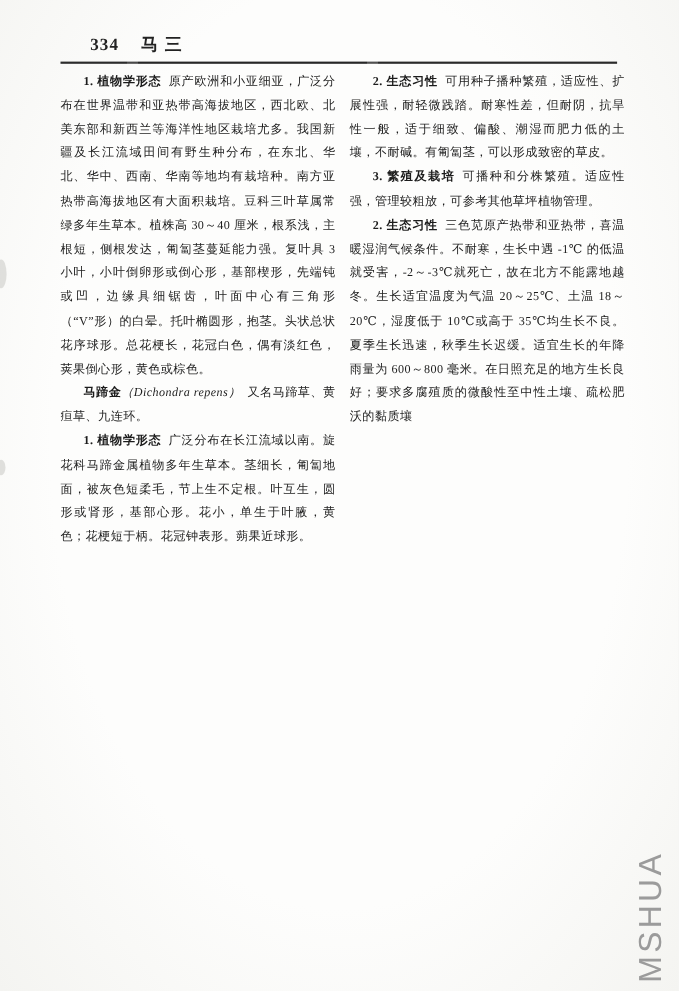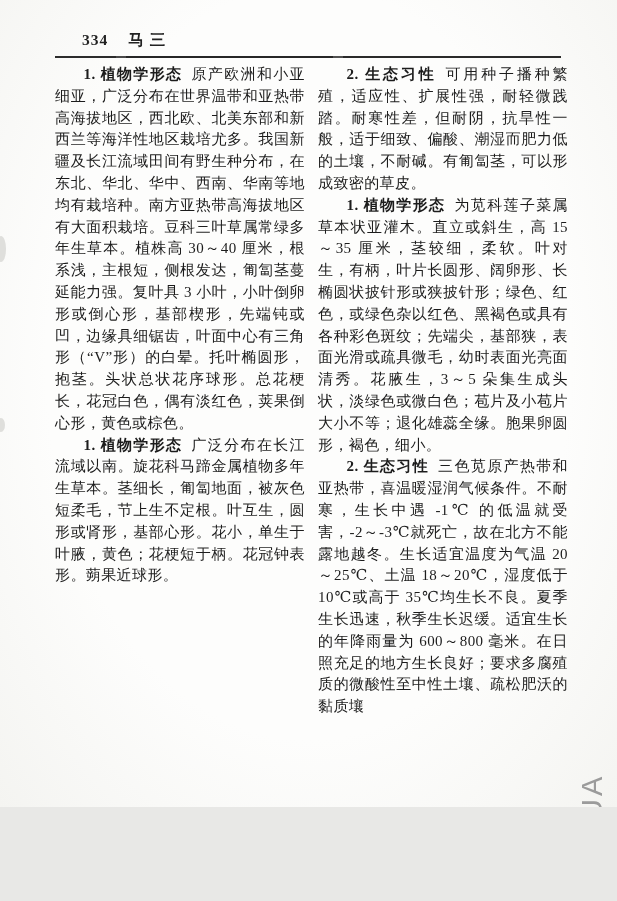--- a/index.html
+++ b/index.html
@@ -3,21 +3,21 @@
 <meta charset="utf-8">
 <style>
   html,body{margin:0;padding:0;}
   body{
     width:617px;height:901px;
     background:#e8e8e6;
     font-family:"Liberation Serif","DejaVu Serif",serif;
   }
   .page{
     position:relative;
-    width:617px;height:807px;
+    width:617px;height:901px;
     background:#fcfcfa;
     background-image:radial-gradient(ellipse at 50% 45%, #fdfdfc 60%, #f4f4f1 100%);
     overflow:hidden;
     color:#1e1e1e;
     text-decoration:underline;
   }
   .header{
     position:absolute;left:82px;top:30px;
     font-size:15.5px;font-weight:700;letter-spacing:1px;
     color:#222;
@@ -28,21 +28,21 @@
     position:absolute;left:55px;top:56px;width:506px;height:2px;
     background:linear-gradient(90deg,#2c2c2c 0 12%,#4a4a4a 12% 14%,#272727 14% 55%,#515151 55% 57%,#2a2a2a 57% 100%);
   }
   .columns{
     position:absolute;left:55px;top:64px;width:513px;
     display:flex;gap:13px;
   }
   .col{width:250px;}
   .para{
     margin:0;
-    font-size:15px;
+    font-size:11px;
     line-height:21.8px;
     letter-spacing:0.4px;
     text-align:justify;
     text-indent:1.9em;
     color:#1c1c1c;
   }
   .label{font-weight:700;margin-right:0.6em;}
   .species{font-weight:700;}
   .latin{font-style:italic;margin-right:0.55em;}
   .watermark{
@@ -67,26 +67,27 @@
   <div class="header">
     <span class="pnum">334</span><span class="rtitle">马三</span>
   </div>
 
   <div class="rule"></div>
 
   <div class="columns">
 
     <div class="col">
       <p class="para"><span class="label">1. 植物学形态</span><span class="ptext">原产欧洲和小亚细亚，广泛分布在世界温带和亚热带高海拔地区，西北欧、北美东部和新西兰等海洋性地区栽培尤多。我国新疆及长江流域田间有野生种分布，在东北、华北、华中、西南、华南等地均有栽培种。南方亚热带高海拔地区有大面积栽培。豆科三叶草属常绿多年生草本。植株高 30～40 厘米，根系浅，主根短，侧根发达，匍匐茎蔓延能力强。复叶具 3 小叶，小叶倒卵形或倒心形，基部楔形，先端钝或凹，边缘具细锯齿，叶面中心有三角形（“V”形）的白晕。托叶椭圆形，抱茎。头状总状花序球形。总花梗长，花冠白色，偶有淡红色，荚果倒心形，黄色或棕色。</span></p>
+      <p class="para"><span class="species">马蹄金</span><span class="latin">（Dichondra repens）</span><span class="ptext">又名马蹄草、黄疸草、九连环。</span></p>
       <p class="para"><span class="label">1. 植物学形态</span><span class="ptext">广泛分布在长江流域以南。旋花科马蹄金属植物多年生草本。茎细长，匍匐地面，被灰色短柔毛，节上生不定根。叶互生，圆形或肾形，基部心形。花小，单生于叶腋，黄色；花梗短于柄。花冠钟表形。蒴果近球形。</span></p>
     </div>
 
     <div class="col">
       <p class="para"><span class="label">2. 生态习性</span><span class="ptext">可用种子播种繁殖，适应性、扩展性强，耐轻微践踏。耐寒性差，但耐阴，抗旱性一般，适于细致、偏酸、潮湿而肥力低的土壤，不耐碱。有匍匐茎，可以形成致密的草皮。</span></p>
-      <p class="para"><span class="label">1. 植物学形态</span><span class="ptext">为苋科莲子菜属草本状亚灌木。直立或斜生，高 15～35 厘米，茎较细，柔软。叶对生，有柄，叶片长圆形、阔卵形、长椭圆状披针形或狭披针形；绿色、红色，或绿色杂以红色、黑褐色或具有各种彩色斑纹；先端尖，基部狭，表面光滑或疏具微毛，幼时表面光亮面清秀。花腋生，3～5 朵集生成头状，淡绿色或微白色；苞片及小苞片大小不等；退化雄蕊全缘。胞果卵圆形，褐色，细小。</span></p>
+      <p class="para"><span class="label">3. 繁殖及栽培</span><span class="ptext">可播种和分株繁殖。适应性强，管理较粗放，可参考其他草坪植物管理。</span></p>
       <p class="para"><span class="label">2. 生态习性</span><span class="ptext">三色苋原产热带和亚热带，喜温暖湿润气候条件。不耐寒，生长中遇 -1℃ 的低温就受害，-2～-3℃就死亡，故在北方不能露地越冬。生长适宜温度为气温 20～25℃、土温 18～20℃，湿度低于 10℃或高于 35℃均生长不良。夏季生长迅速，秋季生长迟缓。适宜生长的年降雨量为 600～800 毫米。在日照充足的地方生长良好；要求多腐殖质的微酸性至中性土壤、疏松肥沃的黏质壤</span></p>
     </div>
 
   </div>
 
   <div class="watermark">MSHUA</div>
 
 </div>
 
 </body></html>

